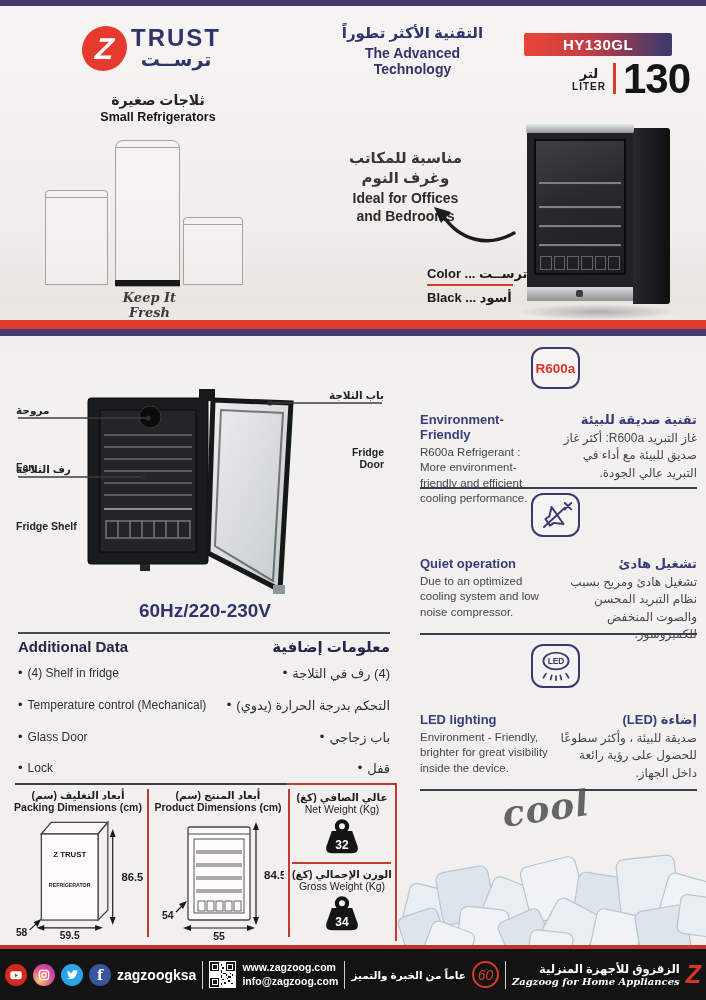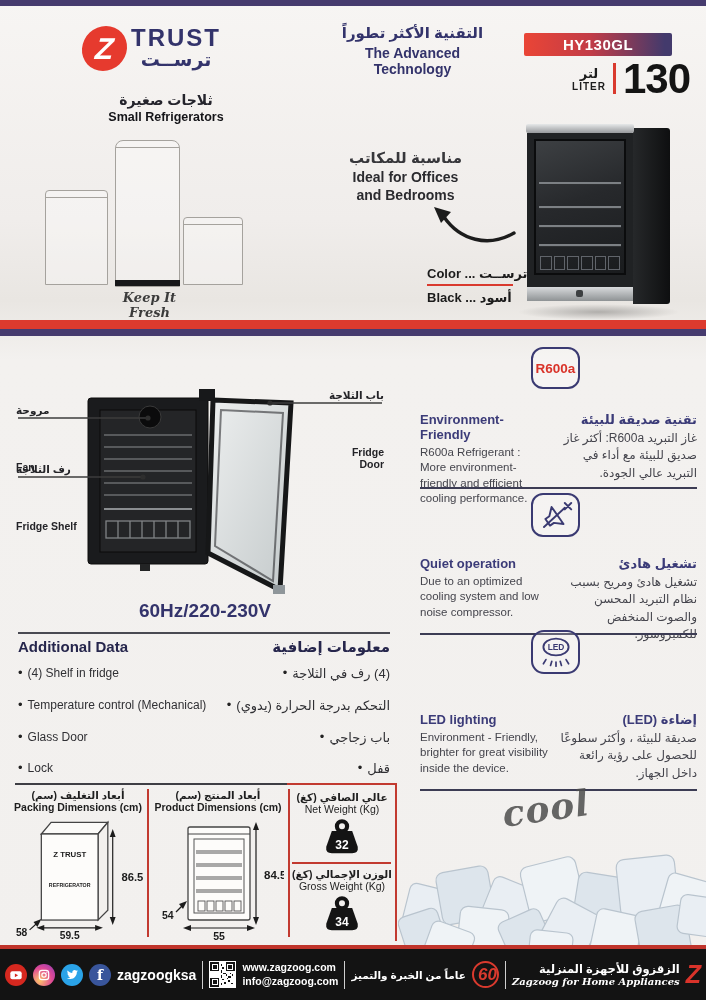--- a/index.html
+++ b/index.html
@@ -25,21 +25,21 @@
   .model-badge { left:524px; top:33px; width:148px; height:23px; border-radius:2px;
                  background:linear-gradient(90deg,#ea4536 0%,#c23c47 45%,#433a6c 95%);
                  color:#fff; font-weight:bold; font-size:15px; text-align:center; line-height:23px; letter-spacing:.5px; }
   .capacity { left:545px; top:60px; width:145px; display:flex; justify-content:flex-end; align-items:center; gap:7px; }
   .cap-unit { text-align:center; }
   .cap-unit .ar { font-weight:bold; font-size:13px; color:#1d1d1d; }
   .cap-unit .en { font-weight:bold; font-size:10px; letter-spacing:1px; color:#1d1d1d; }
   .cap-bar { width:3px; height:31px; background:#d93a2e; }
   .cap-val { font-size:42px; font-weight:bold; color:#141414; line-height:.9; letter-spacing:-1px; }
 
-  .category { left:96px; top:92px; width:140px; text-align:center; }
+  .category { left:88px; top:92px; width:140px; text-align:center; }
   .category .ar { font-weight:bold; font-size:14px; color:#24242c; }
   .category .en { font-weight:bold; font-size:12.5px; color:#141418; margin-top:2px; }
 
   
   .lineart { left:40px; top:140px; width:215px; height:170px; }
   .lf { position:absolute; border:1.5px solid #a5a29d; background:rgba(255,255,255,.3); }
   .lf::before { content:""; position:absolute; left:0; right:0; top:6px; border-bottom:1.5px solid #a5a29d; }
   .lf1 { left:5px; top:50px; width:63px; height:95px; border-radius:4px 4px 0 0; }
   .lf2 { left:75px; top:0;  width:65px; height:147px; border-radius:8px 8px 0 0; }
   .lf2 .base { position:absolute; left:-1px; right:-1px; bottom:0; height:6px; background:#18181a; }
@@ -130,21 +130,21 @@
   .soc-ig { background:radial-gradient(circle at 30% 75%, #fdc468, #df4996 55%, #8a3ab9); }
   .soc-tw { background:#2aa3e8; }
   .soc-fb { background:#39559b; color:#fff; font-weight:bold; font-size:14px; font-family:"DejaVu Serif",serif; }
   .handle { color:#fff; font-weight:bold; font-size:14px; white-space:nowrap; }
   .fsep { width:1px; height:28px; background:#cfcfcf; flex:0 0 auto; }
   .qr { width:27px; height:27px; flex:0 0 auto; }
   .urls { color:#fff; font-weight:bold; font-size:10.5px; line-height:1.3; white-space:nowrap; }
   .years { display:flex; align-items:center; gap:6px; }
   .years .txt { color:#fff; font-size:10.5px; font-weight:bold; white-space:nowrap; }
   .y60 { width:27px; height:27px; border:2.5px solid #d93a2e; border-radius:50%; color:#d93a2e;
-         font-weight:bold; font-style:italic; font-size:17px; display:flex; align-items:center; justify-content:flex-end; flex:0 0 auto; }
+         font-weight:normal; font-style:italic; font-size:14px; display:flex; align-items:center; justify-content:center; flex:0 0 auto; }
   .company { text-align:right; color:#fff; white-space:nowrap; }
   .company .ar { font-weight:bold; font-size:11.5px; }
   .company .en { font-weight:bold; font-style:italic; font-size:10px; font-family:"DejaVu Serif",serif; }
   .zlogo { color:#d9332a; font-weight:bold; font-style:italic; font-size:25px; line-height:1; flex:0 0 auto; }
 
   svg text { font-family:"Liberation Sans","DejaVu Sans",sans-serif; }
 </style>
 </head>
 <body>
 
@@ -182,20 +182,21 @@
     <div class="lf lf1"></div>
     <div class="lf lf2">
         <div class="base"></div>
       </div>
     <div class="lf lf3"></div>
     <div class="slogan">Keep It Fresh</div>
   </div>
 
   <div class="abs ideal">
     <div class="ar">مناسبة للمكاتب</div>
+    <div class="ar">وغرف النوم</div>
     <div class="en">Ideal for Offices</div>
     <div class="en">and Bedrooms</div>
   </div>
 
   <svg class="abs" style="left:428px; top:200px;" width="92" height="46" viewBox="0 0 92 46">
     <path d="M86 33 C 60 48 32 40 16 17" stroke="#1c1c1c" stroke-width="3.4" fill="none" stroke-linecap="round"></path>
     <polygon points="6,7 23,12 13,23" fill="#1c1c1c"></polygon>
   </svg>
 
   <div class="abs fridge-photo">
@@ -376,21 +377,21 @@
           <div class="t">Quiet operation</div>
           <div class="b">Due to an optimized cooling system and low noise compressor.</div>
         </div>
         <div class="ar-col" dir="rtl">
           <div class="t">تشغيل هادئ</div>
           <div class="b">تشغيل هادئ ومريح بسبب نظام التبريد المحسن والصوت المنخفض للكمبروسور.</div>
         </div>
       </div>
       <div class="feat-rule" style="top:293px;"></div>
 
-      <div class="icon-box" style="top:290px;border-radius:13px;">
+      <div class="icon-box" style="top:304px;">
         <svg width="42" height="38" viewBox="0 0 50 44">
           <ellipse cx="25" cy="16" rx="15" ry="10" fill="none" stroke="#3a3a72" stroke-width="2.2"></ellipse>
           <text x="25" y="20" text-anchor="middle" font-size="10" font-weight="bold" fill="#3a3a72">LED</text>
           <g stroke="#3a3a72" stroke-width="2" stroke-linecap="round">
             <path d="M13 31 l-3 5"></path>
               <path d="M20 33 l-1.5 5"></path>
               <path d="M25 34 v5"></path>
             <path d="M30 33 l1.5 5"></path>
               <path d="M37 31 l3 5"></path>
           </g>

